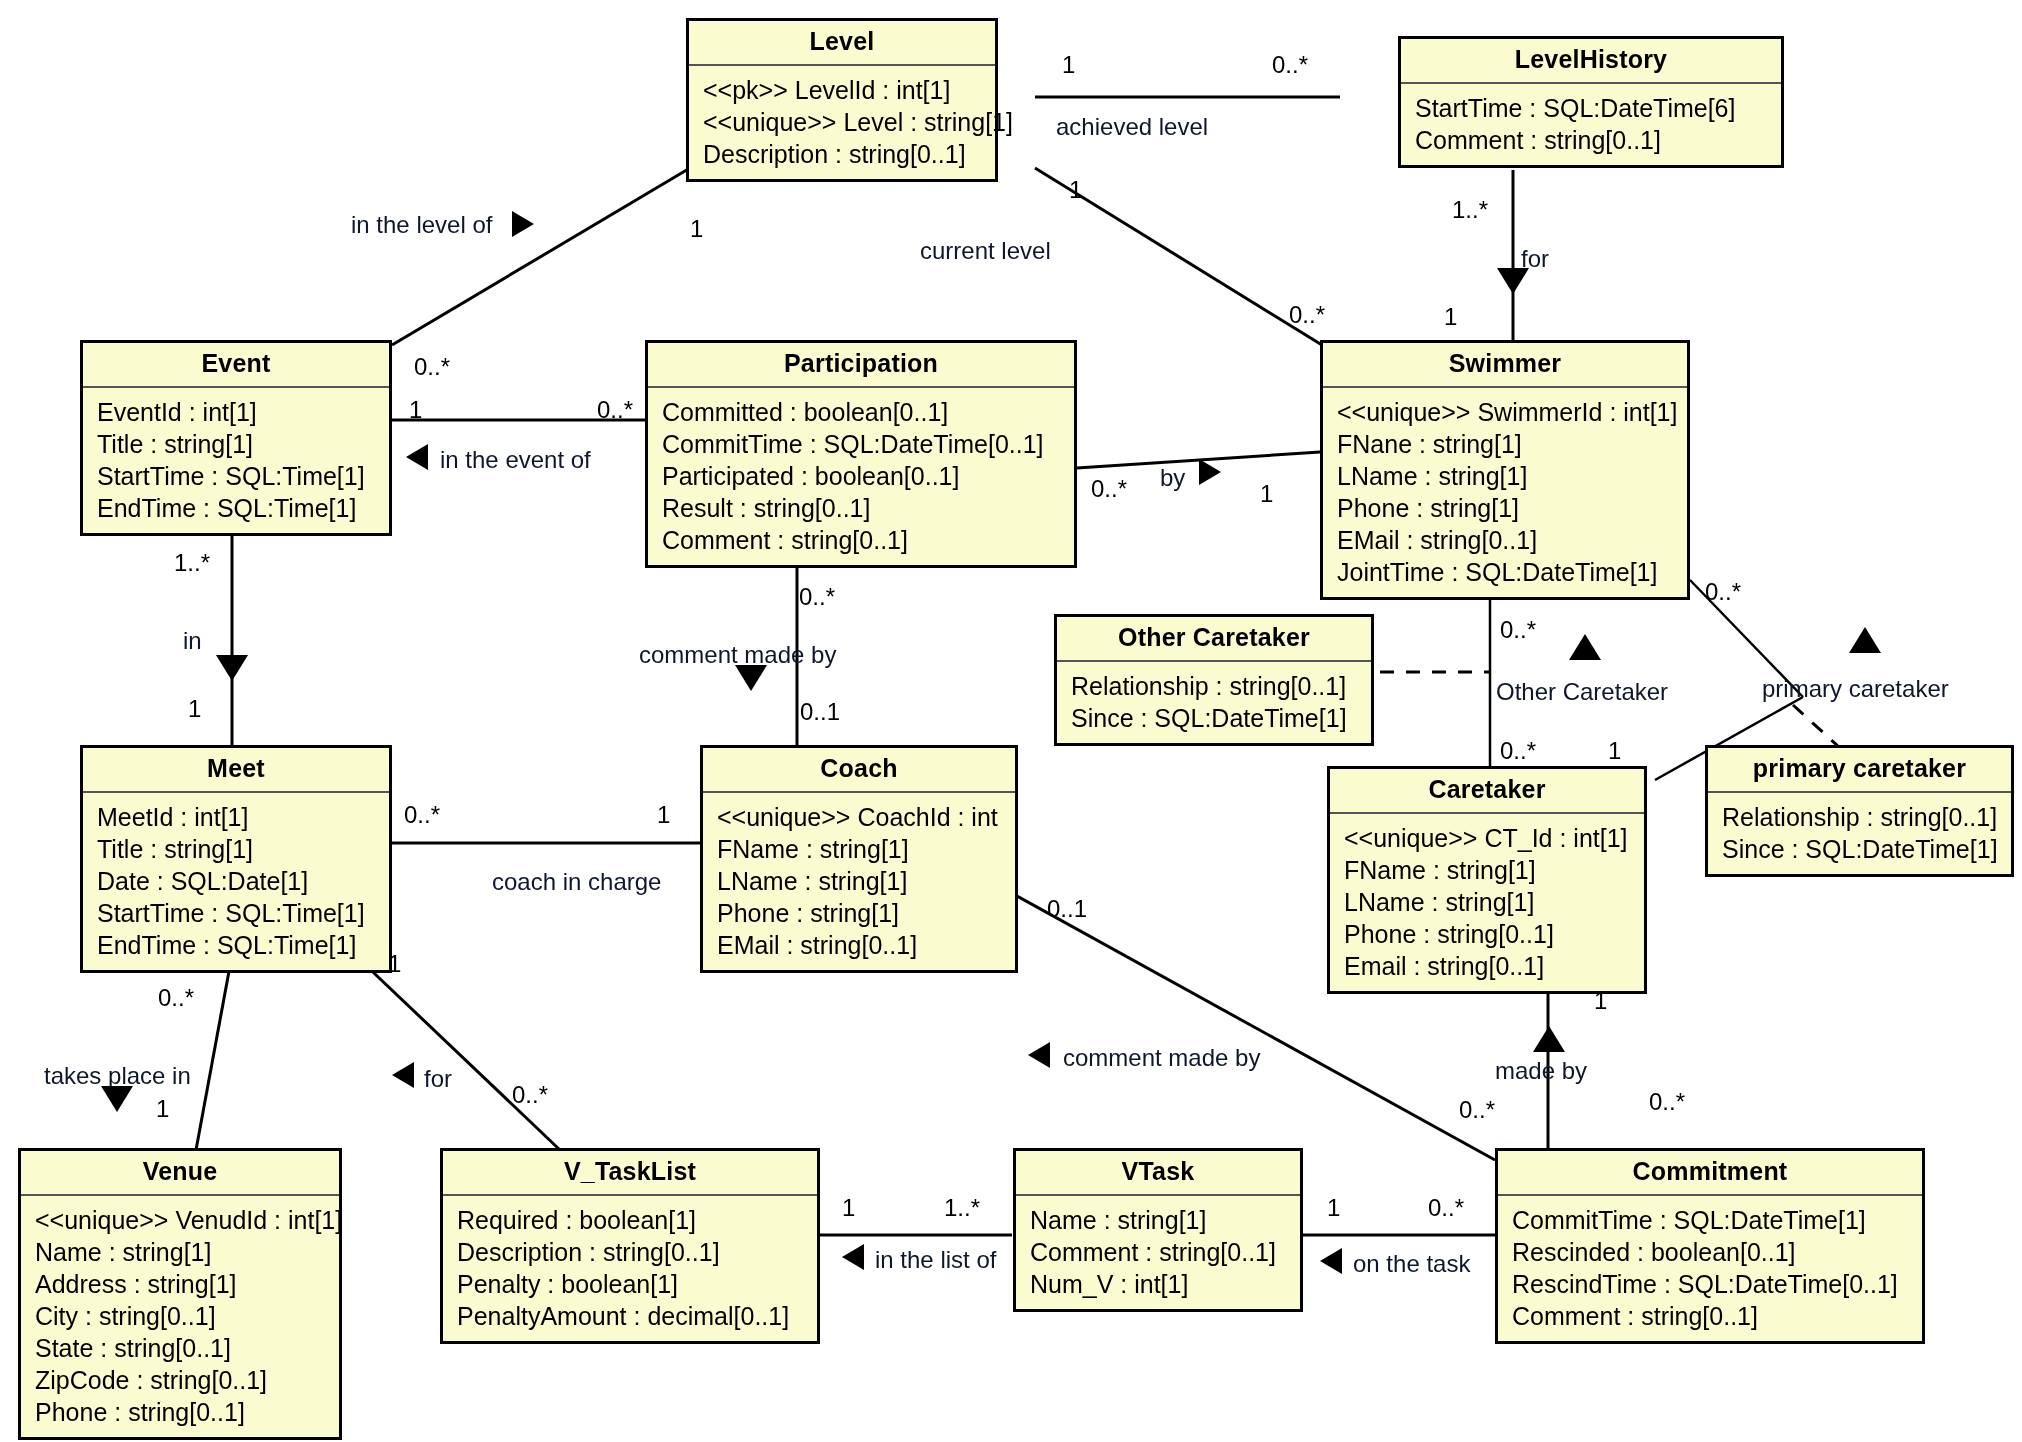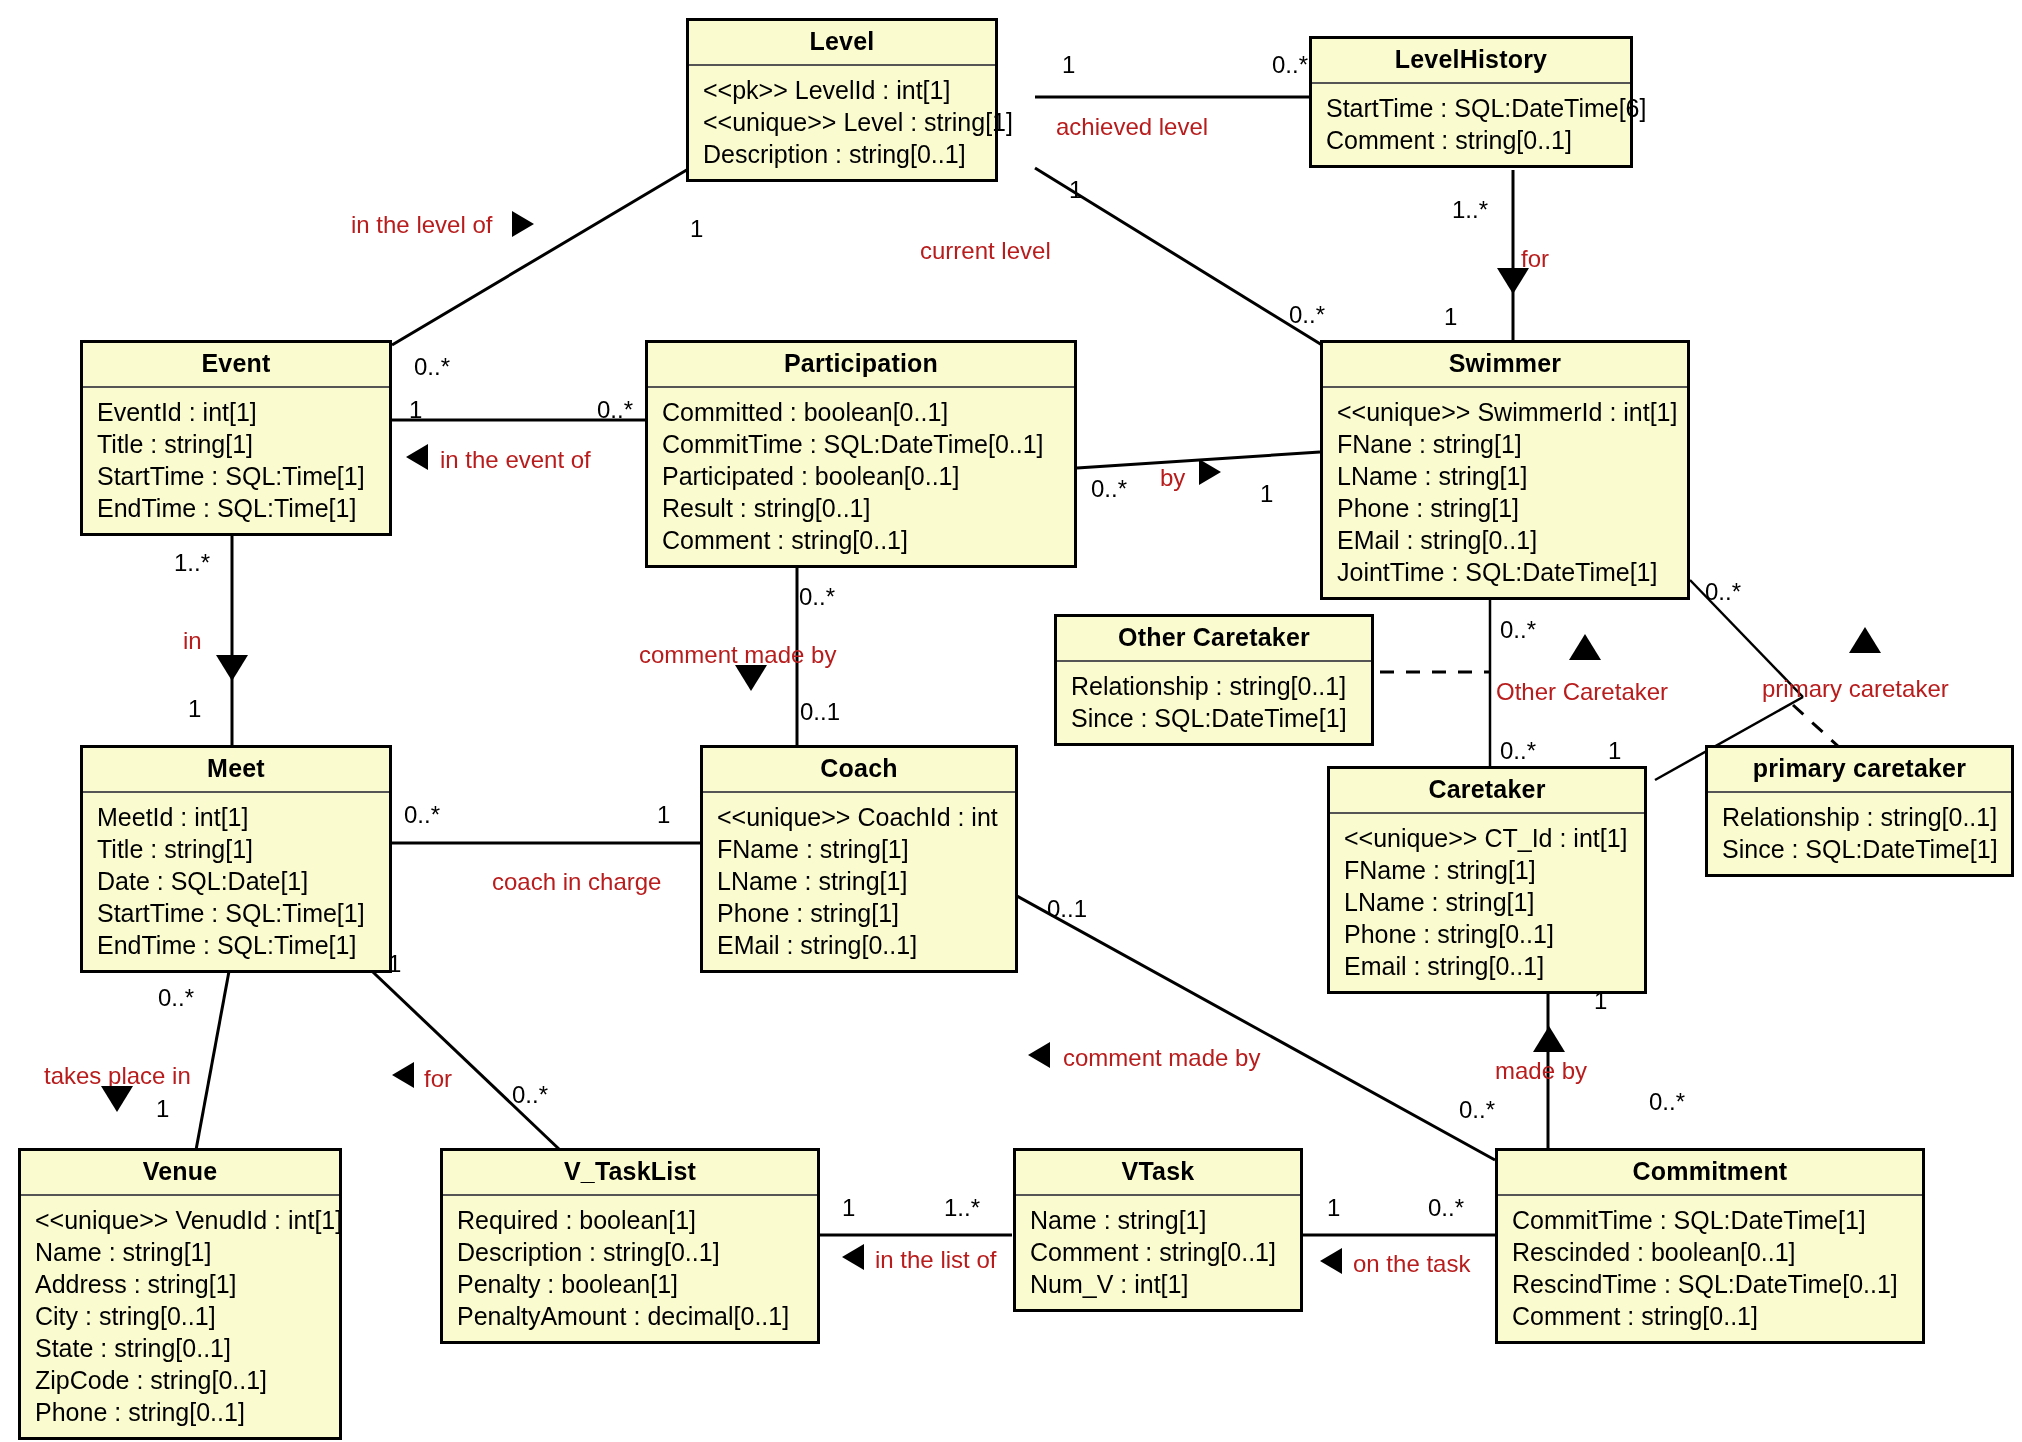--- a/index.html
+++ b/index.html
@@ -8,21 +8,21 @@
   svg#wires{position:absolute;left:0;top:0;width:2022px;height:1442px;pointer-events:none;}
 
   .uml-class{position:absolute;box-sizing:border-box;background:#fbfbd0;
              border:3px solid #000000;z-index:5;}
   .uml-title{text-align:center;font-weight:bold;font-size:25px;color:#000;
              padding:7px 10px 8px 10px;border-bottom:2px solid #555;
              background:#fbfbd0;line-height:1.1;letter-spacing:.2px;}
   .uml-attrs{padding:8px 12px 9px 14px;background:#fbfbd0;}
   .uml-attr{font-size:25px;color:#000;line-height:1.28;white-space:nowrap;}
 
-  .lbl{position:absolute;font-size:24px;color:#b91c1c;white-space:nowrap;z-index:6;
+  .lbl{position:absolute;font-size:24px;color:#0f172a;white-space:nowrap;z-index:6;
        line-height:1;}
   .mult{position:absolute;font-size:24px;color:#000;white-space:nowrap;z-index:6;
         line-height:1;}
   .tri{position:absolute;width:0;height:0;z-index:6;}
   .tri-r{border-top:13px solid transparent;border-bottom:13px solid transparent;
          border-left:22px solid #000;}
   .tri-l{border-top:13px solid transparent;border-bottom:13px solid transparent;
          border-right:22px solid #000;}
   .tri-d{border-left:16px solid transparent;border-right:16px solid transparent;
          border-top:26px solid #000;}
@@ -79,21 +79,21 @@
 
   <div class="uml-class" style="left:686px;top:18px;width:312px;">
     <div class="uml-title">Level</div>
     <div class="uml-attrs">
       <div class="uml-attr">&lt;&lt;pk&gt;&gt; LevelId : int[1]</div>
       <div class="uml-attr">&lt;&lt;unique&gt;&gt; Level : string[1]</div>
       <div class="uml-attr">Description : string[0..1]</div>
     </div>
   </div>
 
-  <div class="uml-class" style="left:1309px;top:36px;width:324px;">
+  <div class="uml-class" style="left:1398px;top:36px;width:386px;">
     <div class="uml-title">LevelHistory</div>
     <div class="uml-attrs">
       <div class="uml-attr">StartTime : SQL:DateTime[6]</div>
       <div class="uml-attr">Comment : string[0..1]</div>
     </div>
   </div>
 
   <div class="uml-class" style="left:80px;top:340px;width:312px;">
     <div class="uml-title">Event</div>
     <div class="uml-attrs">

